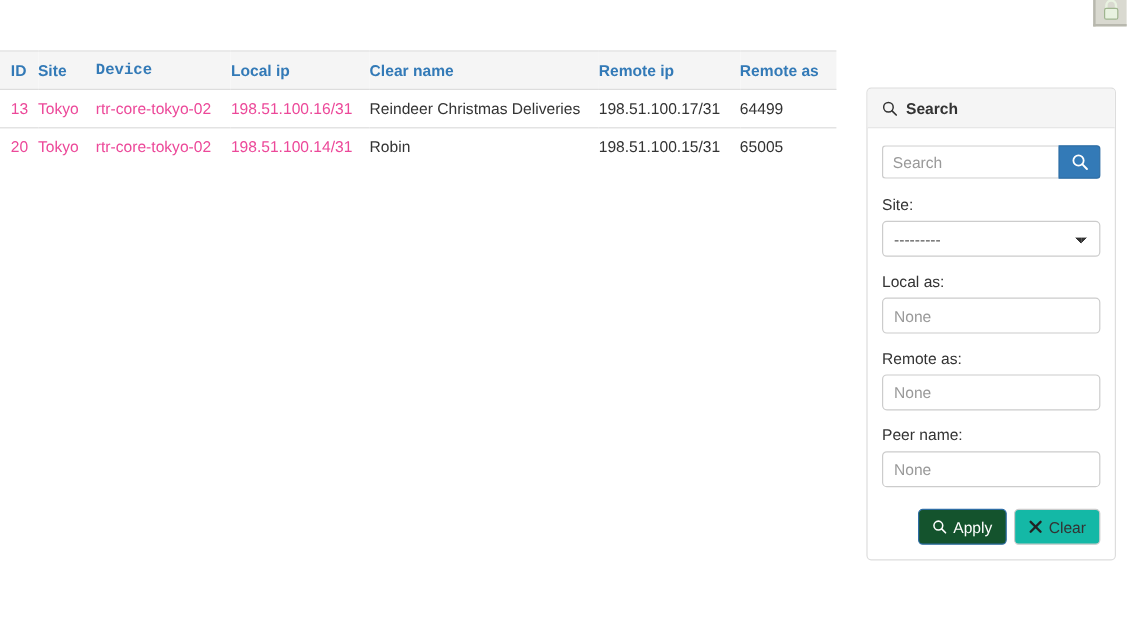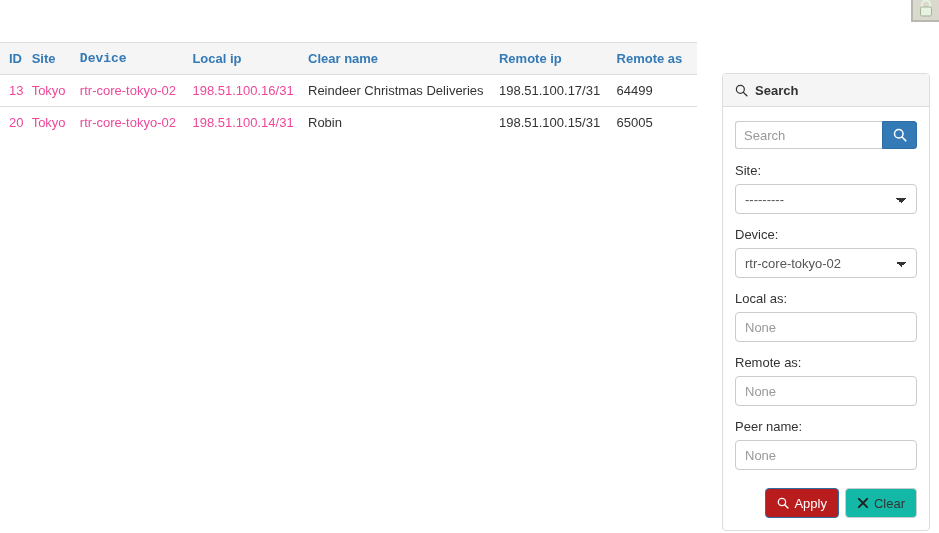--- a/index.html
+++ b/index.html
@@ -215,21 +215,21 @@
     gap: 5px;
     height: 30px;
     padding: 0 11px;
     border-radius: 4px;
     font-size: 13px;
     font-family: "Liberation Sans", sans-serif;
     cursor: pointer;
     line-height: 1;
   }
   .btn-primary {
-    background: #b91c1c;
+    background: #14532d;
     border: 1px solid #2e6da4;
     color: #ffffff;
   }
   .btn-default {
     background: #14b8a6;
     border: 1px solid #cccccc;
     color: #333333;
   }
   .ico { display: inline-flex; align-items: center; }
 </style>
@@ -308,26 +308,20 @@
         </button>
       </div>
 
       <div class="field-block">
         <label class="field-label">Site:</label>
         <select class="form-ctrl">
           <option>---------</option>
         </select>
       </div>
 
-      <div class="field-block">
-        <label class="field-label">Device:</label>
-        <select class="form-ctrl">
-          <option>rtr-core-tokyo-02</option>
-        </select>
-      </div>
 
       <div class="field-block">
         <label class="field-label">Local as:</label>
         <input type="text" class="form-ctrl" placeholder="None" style="">
       </div>
 
       <div class="field-block">
         <label class="field-label">Remote as:</label>
         <input type="text" class="form-ctrl" placeholder="None" style="">
       </div>

